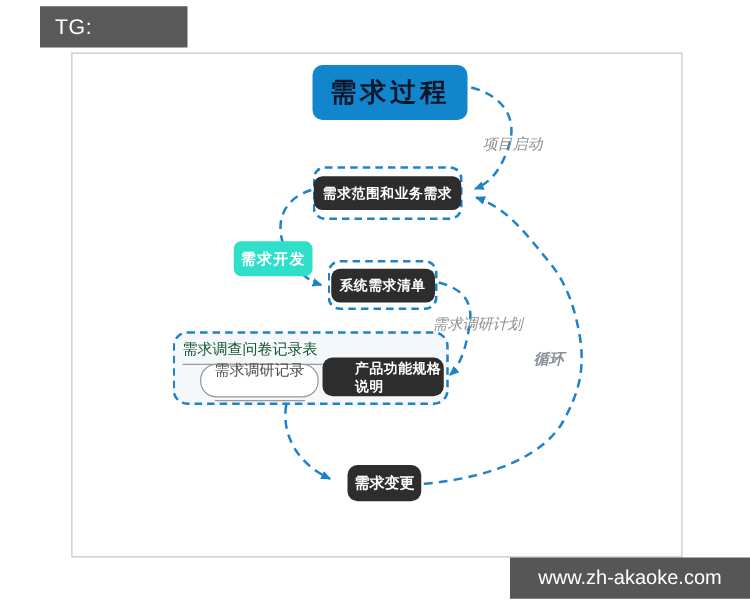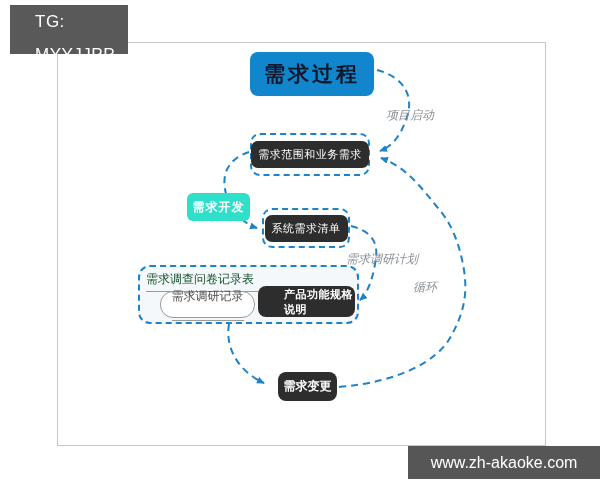--- a/index.html
+++ b/index.html
@@ -17,27 +17,27 @@
   .canvas-border {
     position: absolute;
     left: 57px; top: 42px;
     width: 489px; height: 404px;
     border: 1px solid #c6c6c6;
     background: #ffffff;
   }
 
   .tg-badge {
     position: absolute;
-    left: 10px; top: 5px;
-    width: 118px; height: 49px;
+    left: 32px; top: 5px;
+    width: 118px; height: 33px;
     background: #595959;
     color: #ffffff;
     font-size: 17px;
     line-height: 33px;
-    padding-left: 25px;
+    padding-left: 12px;
     letter-spacing: 0.5px;
     z-index: 5;
   }
 
   .url-bar {
     position: absolute;
     left: 408px; top: 446px;
     width: 192px; height: 33px;
     background: #565656;
     color: #ffffff;
@@ -79,21 +79,21 @@
     display: flex; align-items: center; justify-content: center;
     background: #ffffff;
   }
   .wrap-scope  { left: 250px; top: 133px; width: 120px; height: 43px; }
   .wrap-system { left: 262px; top: 208px; width: 88px;  height: 40px; }
 
   .dark-node {
     background: #2d2d2d;
     border-radius: 7px;
     color: #ffffff;
-    font-weight: normal;
+    font-weight: bold;
     font-size: 11px;
     letter-spacing: 0.5px;
     padding: 6px 7px;
     white-space: nowrap;
     text-align: center;
   }
 
   .product-node {
     position: absolute;
     left: 258px; top: 286px;
@@ -174,21 +174,21 @@
 
   .edge-label {
     font-size: 12px;
     font-style: italic;
     color: #8a9096;
     white-space: nowrap;
     z-index: 2;
   }
   .label-start { left: 386px; top: 107px; }
   .label-plan  { left: 346px; top: 251px; }
-  .label-loop  { left: 413px; top: 279px; }
+  .label-loop  { left: 427px; top: 279px; font-weight: bold; }
 </style>
 </head>
 <body>
 
 <div class="stage">
 
   <div class="canvas-border"></div>
 
   <div class="tg-badge">TG: MYYJJPP</div>
 

